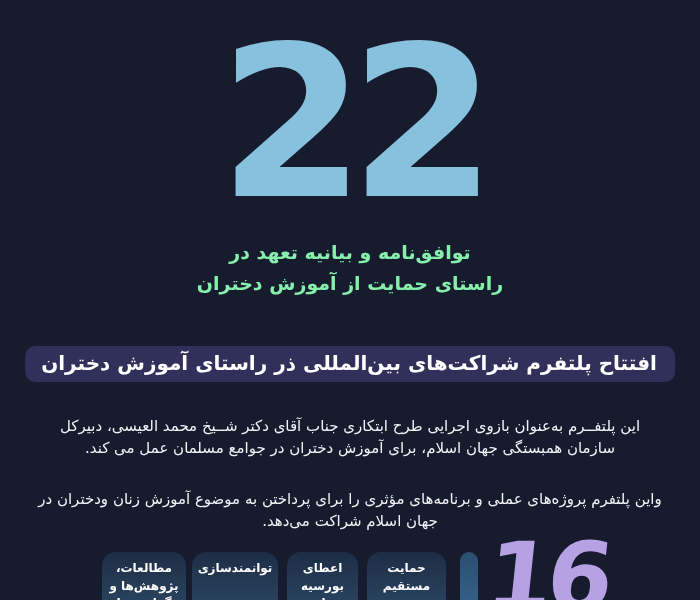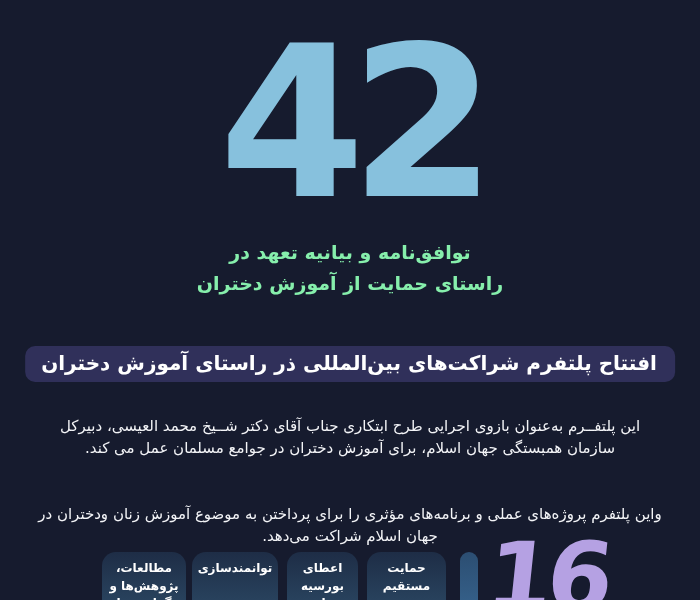--- a/index.html
+++ b/index.html
@@ -60,21 +60,21 @@
     top: 393px;
     left: 20px;
     width: 660px;
     text-align: center;
     color: #f3f4f7;
     font-size: 15px;
     line-height: 22px;
     white-space: pre-line;
   }
   .body-text p { margin: 0; }
-  .body-text p.first { margin-bottom: 22px; }
+  .body-text p.first { margin-bottom: 7px; }
 
   
   .card {
     position: absolute;
     top: 552px;
     height: 80px;
     border-radius: 14px;
     background: linear-gradient(180deg, #1e2d46 0%, #2c4a66 85%, #33536f 100%);
     color: #ffffff;
     font-size: 12px;
@@ -113,21 +113,21 @@
     color: #b5a1e3;
     transform: skewX(-6deg);
     direction: ltr;
   }
 </style>
 </head>
 <body>
 
 <div id="canvas">
 
-  <div class="hero-number">42</div>
+  <div class="hero-number">22</div>
 
   <div class="hero-caption">توافق‌نامه و بیانیه تعهد در
 راستای حمایت از آموزش دختران</div>
 
   <div class="heading-pill">افتتاح پلتفرم شراکت‌های بین‌المللی ذر راستای آموزش دختران</div>
 
   <div class="body-text">
     <p class="first">این پلتفــرم به‌عنوان بازوی اجرایی طرح ابتکاری جناب آقای دکتر شــیخ محمد العیسی، دبیرکل
 سازمان همبستگی جهان اسلام، برای آموزش دختران در جوامع مسلمان عمل می کند.</p>
     <p>واین پلتفرم پروژه‌های عملی و برنامه‌های مؤثری را برای پرداختن به موضوع آموزش زنان ودختران در

